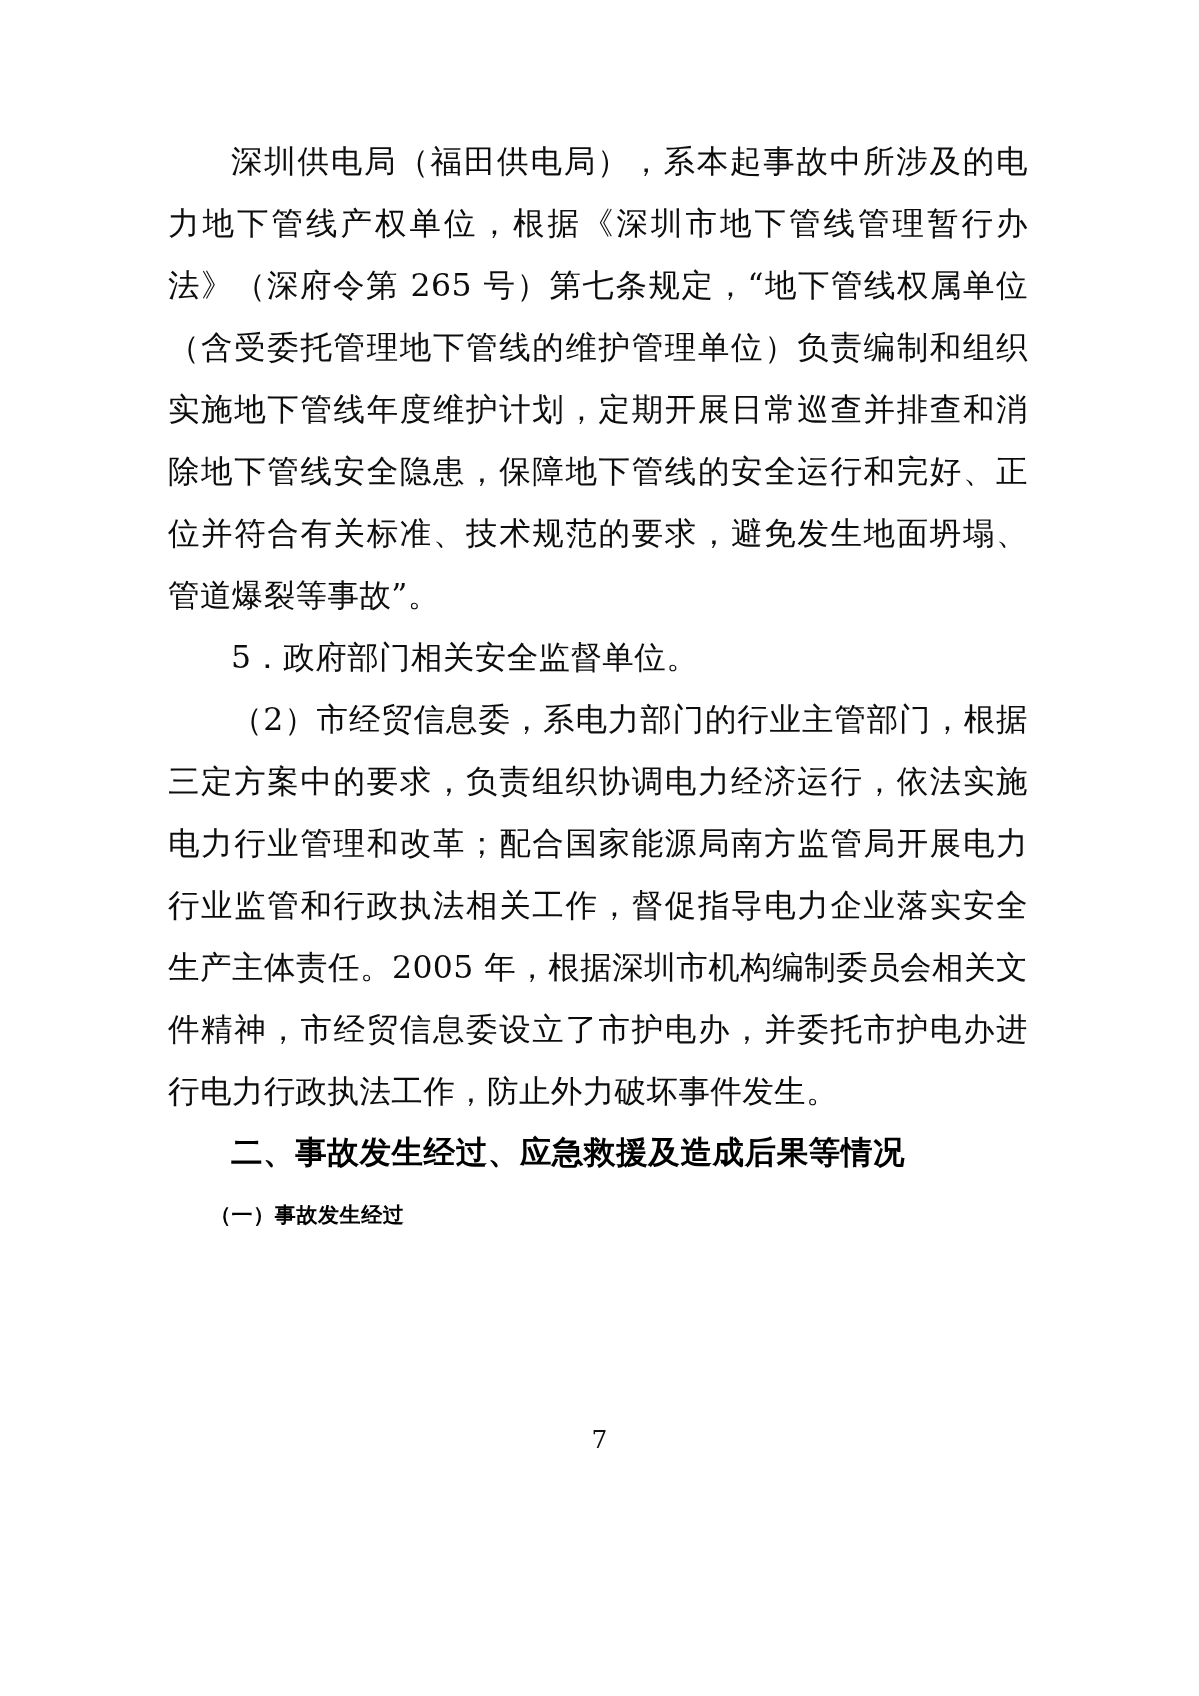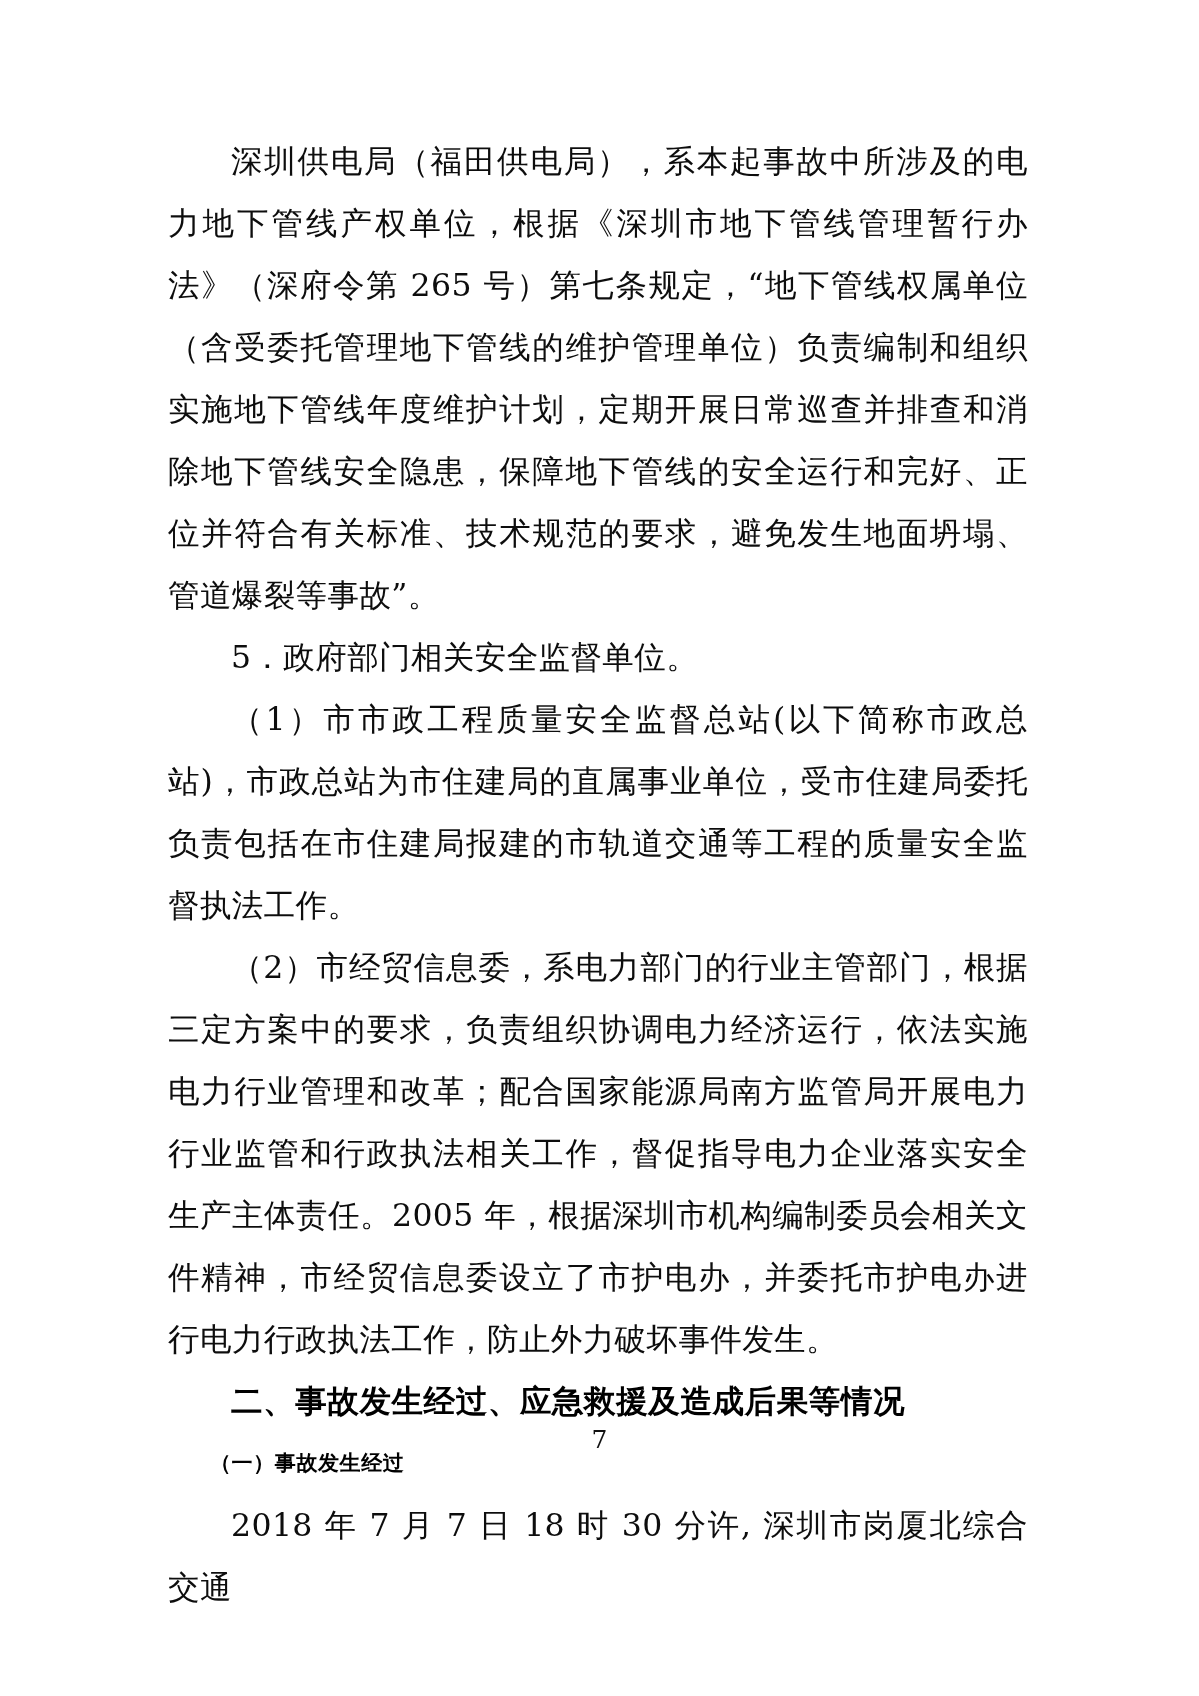--- a/index.html
+++ b/index.html
@@ -35,20 +35,21 @@
     color: #0d0d0d;
   }
   p.heading {
     margin: 0;
     font-size: 31.5px;
     line-height: 62px;
     font-weight: 700;
     text-indent: 2em;
     letter-spacing: 0.6px;
     color: #000000;
+    font-family: Liberation Serif, serif;
   }
   p.subheading {
     margin: 0;
     font-size: 21px;
     line-height: 62px;
     font-weight: 700;
     text-indent: 2em;
     letter-spacing: 0.6px;
     color: #000000;
   }
@@ -63,20 +64,18 @@
     color: #111111;
   }
 </style>
 </head>
 <body>
 
 <div class="page">
   <div class="content">
     <p class="body-text">深圳供电局（福田供电局），系本起事故中所涉及的电力地下管线产权单位，根据《深圳市地下管线管理暂行办法》（深府令第 265 号）第七条规定，“地下管线权属单位（含受委托管理地下管线的维护管理单位）负责编制和组织实施地下管线年度维护计划，定期开展日常巡查并排查和消除地下管线安全隐患，保障地下管线的安全运行和完好、正位并符合有关标准、技术规范的要求，避免发生地面坍塌、管道爆裂等事故”。</p>
     <p class="body-text">5．政府部门相关安全监督单位。</p>
-    <p class="body-text">（1）市市政工程质量安全监督总站(以下简称市政总站)，市政总站为市住建局的直属事业单位，受市住建局委托负责包括在市住建局报建的市轨道交通等工程的质量安全监督执法工作。</p>
     <p class="body-text">（2）市经贸信息委，系电力部门的行业主管部门，根据三定方案中的要求，负责组织协调电力经济运行，依法实施电力行业管理和改革；配合国家能源局南方监管局开展电力行业监管和行政执法相关工作，督促指导电力企业落实安全生产主体责任。2005 年，根据深圳市机构编制委员会相关文件精神，市经贸信息委设立了市护电办，并委托市护电办进行电力行政执法工作，防止外力破坏事件发生。</p>
     <p class="heading">二、事故发生经过、应急救援及造成后果等情况</p>
     <p class="subheading">（一）事故发生经过</p>
-    <p class="body-text">2018 年 7 月 7 日 18 时 30 分许, 深圳市岗厦北综合交通</p>
   </div>
   <div class="page-number">7</div>
 </div>
 
 </body></html>

